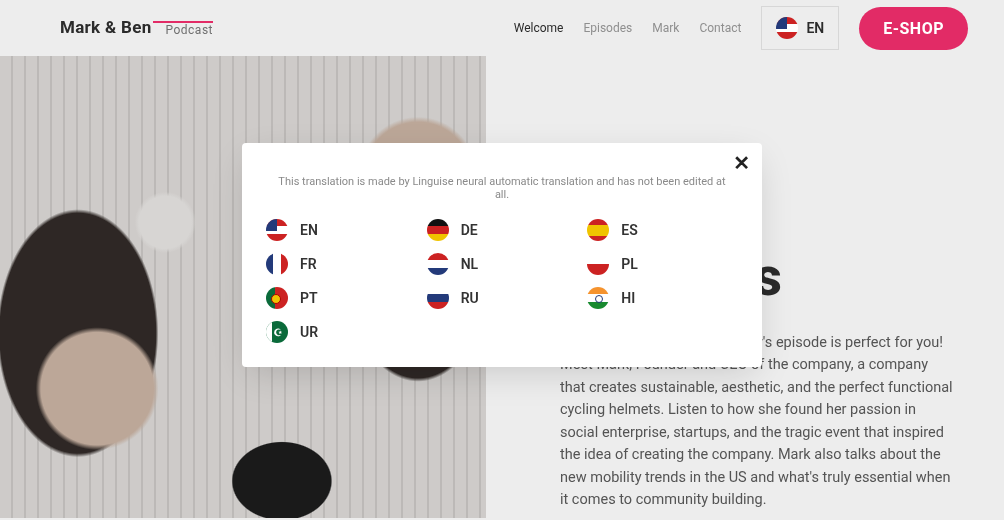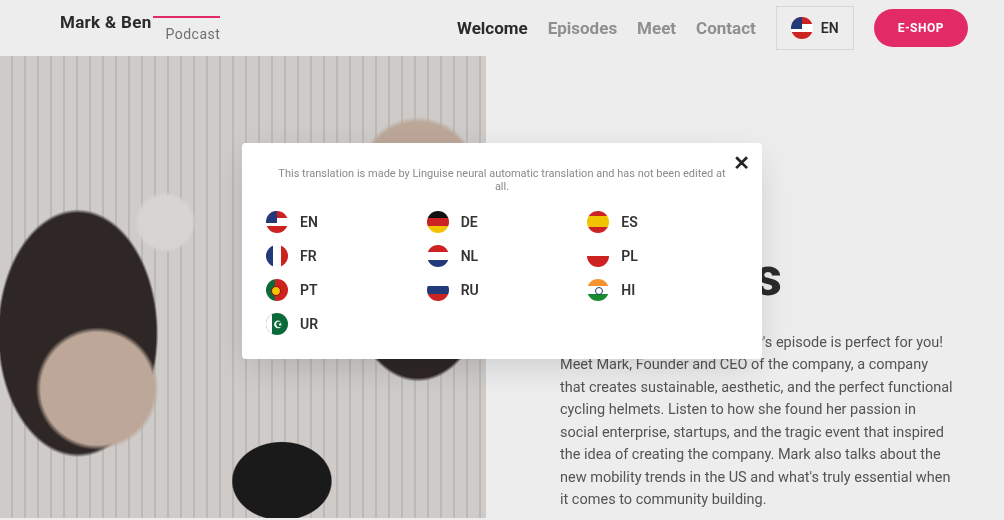--- a/index.html
+++ b/index.html
@@ -1,46 +1,46 @@
 <!DOCTYPE html>
 <html><head>
   <meta charset="utf-8">
   <style>
     *{margin:0;padding:0;box-sizing:border-box}
     body{font-family:-apple-system,BlinkMacSystemFont,"Segoe UI",Roboto,Helvetica,Arial,sans-serif;background:#ededed;color:#2b2b2b;width:1004px;height:520px;overflow:hidden;position:relative}
     header{height:56px;display:flex;align-items:center;padding:0 36px 0 60px;background:#ededed;width:100%}
     .logo{display:flex;flex-direction:row;align-items:flex-start;line-height:1.05}
     .logo .brand{font-weight:700;font-size:17px;color:#2b2b2b;letter-spacing:.3px}
-    .logo .sub{font-size:14px;color:#6f6f6f;letter-spacing:.5px;border-top:2px solid #e22b66;margin-top:2px;padding-top:9px;padding-left:12px;margin-left:2px;display:inline-block}
+    .logo .sub{font-size:12px;color:#6f6f6f;letter-spacing:.5px;border-top:2px solid #e22b66;margin-top:2px;padding-top:1px;padding-left:12px;margin-left:2px;display:inline-block}
     nav{margin-left:auto;display:flex;align-items:center;gap:20px}
-    .nav-link{font-size:17px;font-weight:700;color:#8f8f8f;cursor:pointer}
+    .nav-link{font-size:12px;font-weight:400;color:#8f8f8f;cursor:pointer}
     .nav-link.active{color:#2b2b2b}
     .lang-box{display:flex;align-items:center;gap:8px;border:1px solid #d7d7d7;padding:10px 14px;cursor:pointer;font-size:14px;font-weight:600;color:#2b2b2b}
     .flag{width:22px;height:22px;border-radius:50%;display:inline-block;position:relative;overflow:hidden;flex:0 0 22px}
-    .eshop{background:#e22b66;color:#fff;border-radius:999px;padding:12px 24px;font-size:12px;font-weight:700;letter-spacing:.5px;cursor:pointer}
+    .eshop{background:#e22b66;color:#fff;border-radius:999px;padding:12px 24px;font-size:16px;font-weight:700;letter-spacing:.5px;cursor:pointer}
     .hero{position:relative;width:100%;height:464px}
     .photo{position:absolute;left:0;top:0;width:486px;height:462px;overflow:hidden;background:linear-gradient(180deg,#504b47 0%,#6b635c 40%,#242222 100%)}
     .photo::before{content:"";position:absolute;inset:0;background:
       radial-gradient(circle at 20% 72%,#c9a78f 0 11%,transparent 12%),
       radial-gradient(circle at 86% 26%,#c9a78f 0 10%,transparent 11%),
       radial-gradient(circle at 34% 36%,#ddd9d6 0 6%,transparent 7%),
       radial-gradient(130px 200px at 16% 60%,#2d221e 0 60%,transparent 62%),
       radial-gradient(120px 190px at 86% 45%,#2d221e 0 60%,transparent 62%),
       radial-gradient(ellipse 70px 55px at 58% 92%,#151515 0 70%,transparent 72%),
       repeating-linear-gradient(90deg,#d3cfcc 0 11px,#c0bcb8 11px 13px);
       filter:saturate(.65) contrast(.95);
       }
     .content{position:absolute;left:560px;top:153px;right:50px}
     .kicker{font-size:14px;color:#5f5f5f;letter-spacing:.3px;margin-bottom:24px}
     .title{font-size:54px;font-weight:800;line-height:1.05;color:#2b2b2b;margin-bottom:26px}
     .body{font-size:14.5px;line-height:1.55;color:#545454}
     
     .modal{position:absolute;left:242px;top:143px;width:520px;background:#fff;border-radius:4px;box-shadow:0 10px 35px -8px rgba(0,0,0,.18);padding:14px 18px 24px 18px}
     .close{position:absolute;top:8px;right:12px;font-size:20px;font-weight:700;cursor:pointer;color:#222}
-    .notice{font-size:11px;color:#8a8a8a;text-align:center;margin:10px auto 18px auto;max-width:460px}
+    .notice{font-size:11px;color:#8a8a8a;text-align:center;margin:18px auto 18px auto;max-width:460px}
     .grid{display:grid;grid-template-columns:repeat(3,1fr);row-gap:12px;column-gap:10px;padding:0 6px}
     .lang-item{display:flex;align-items:center;gap:12px;cursor:pointer;font-size:14px;font-weight:600;color:#333;height:22px}
     
     .us{background:linear-gradient(#c22 0 33%,#fff 33% 66%,#c22 66% 100%)}
     .us::after{content:"";position:absolute;left:0;top:0;width:50%;height:55%;background:#233a7a}
     .fr{background:linear-gradient(90deg,#233a7a 0 33%,#fff 33% 66%,#c22 66%)}
     .nl{background:linear-gradient(#c22 0 33%,#fff 33% 66%,#233a7a 66%)}
     .ru{background:linear-gradient(#fff 0 33%,#233a7a 33% 66%,#c22 66%)}
     .in{background:linear-gradient(#f5932e 0 33%,#fff 33% 66%,#188a2f 66%)}
     .in::after{content:"";position:absolute;left:50%;top:50%;width:6px;height:6px;margin:-3px;border:1px solid #233a7a;border-radius:50%}
@@ -64,21 +64,21 @@
 <body>
 
 <header>
   <div class="logo">
     <span class="brand">Mark &amp; Ben</span>
     <span class="sub">Podcast</span>
   </div>
   <nav>
     <span class="nav-link active">Welcome</span>
     <span class="nav-link">Episodes</span>
-    <span class="nav-link">Meet</span>
+    <span class="nav-link">Mark</span>
     <span class="nav-link">Contact</span>
     <div class="lang-box">
       <span class="flag us"></span>
       <span>EN</span>
     </div>
     <div class="eshop">E-SHOP</div>
   </nav>
 </header>
 
 <section class="hero">

